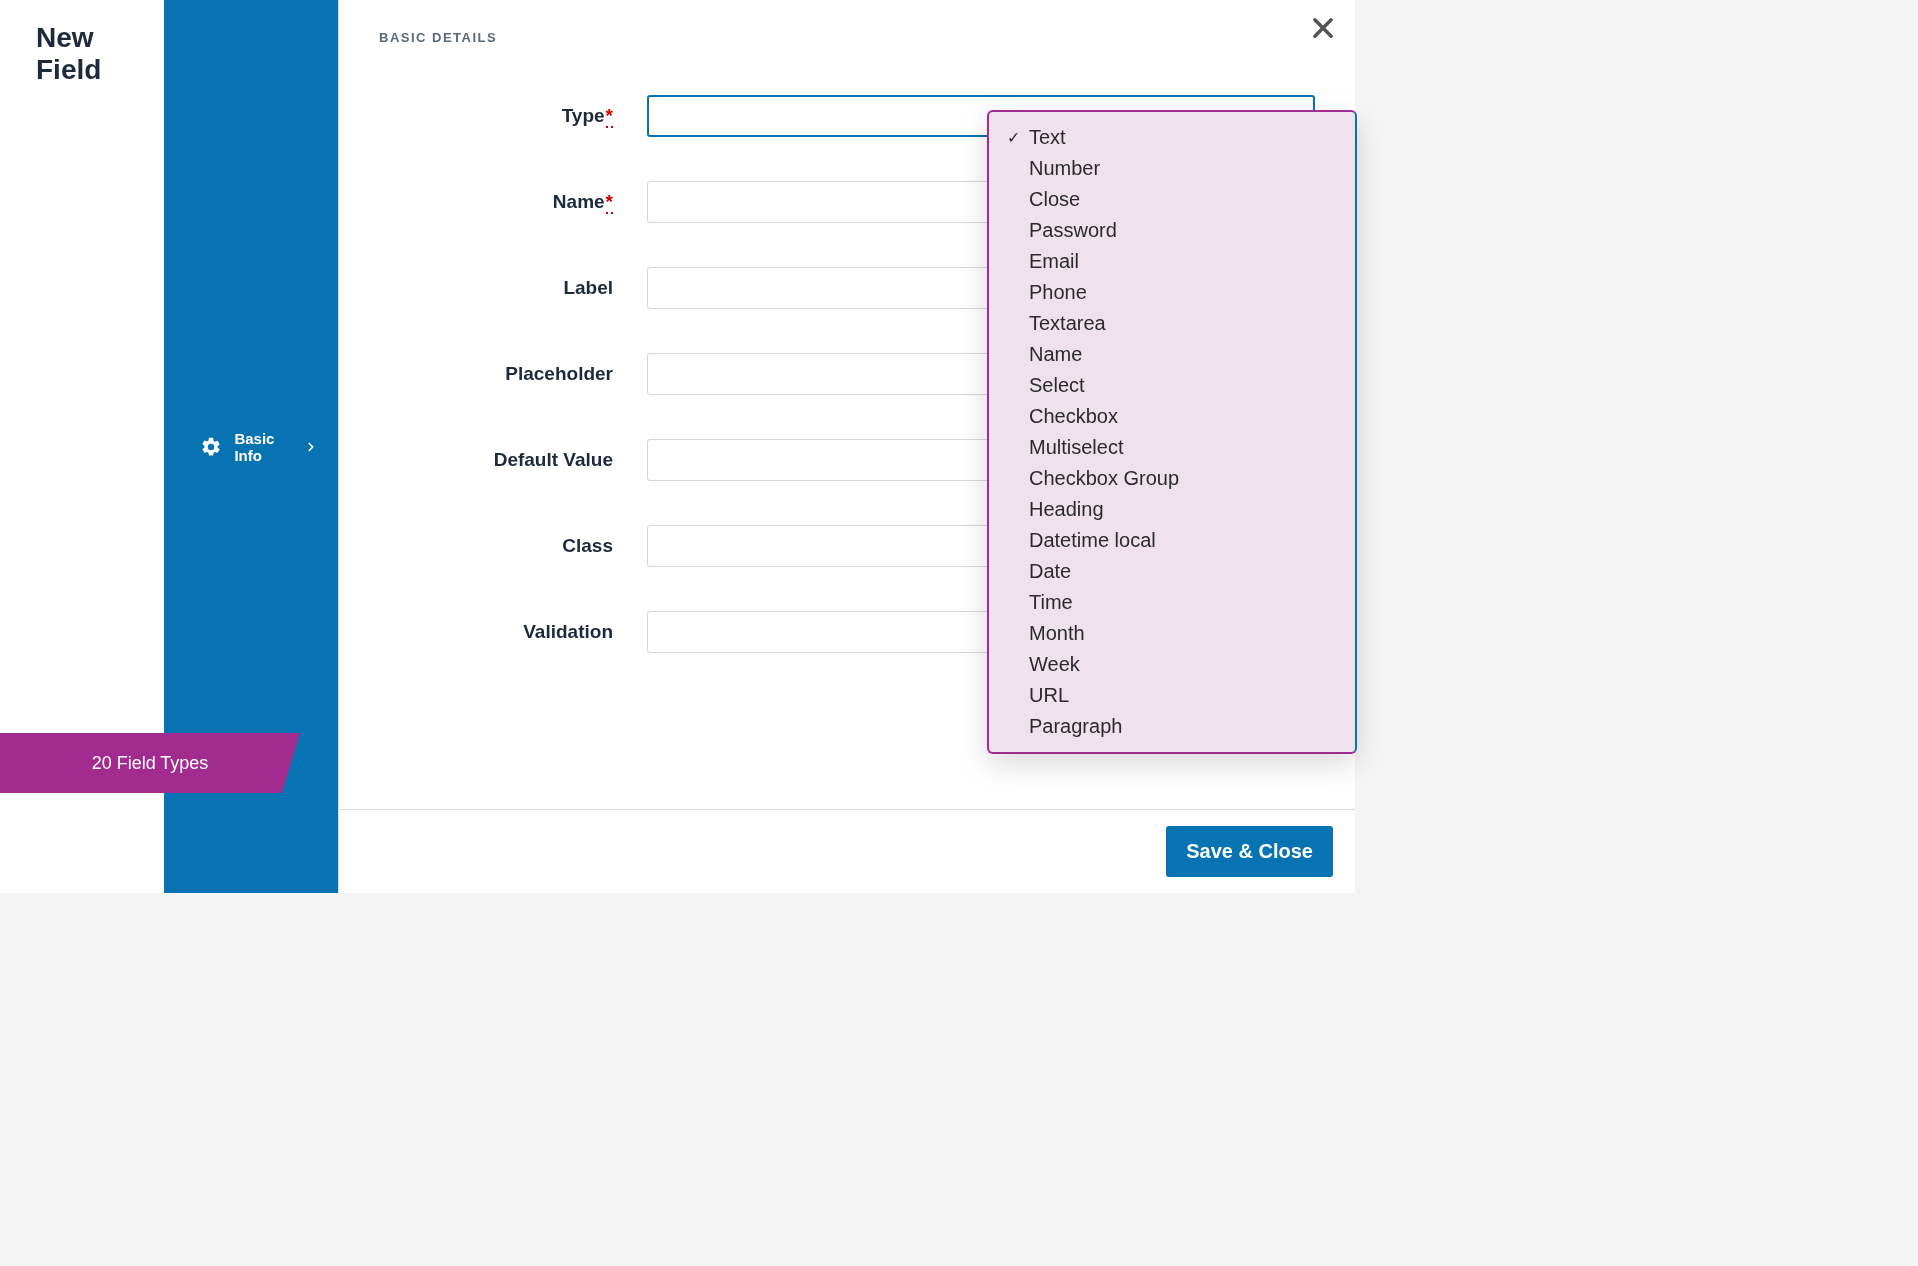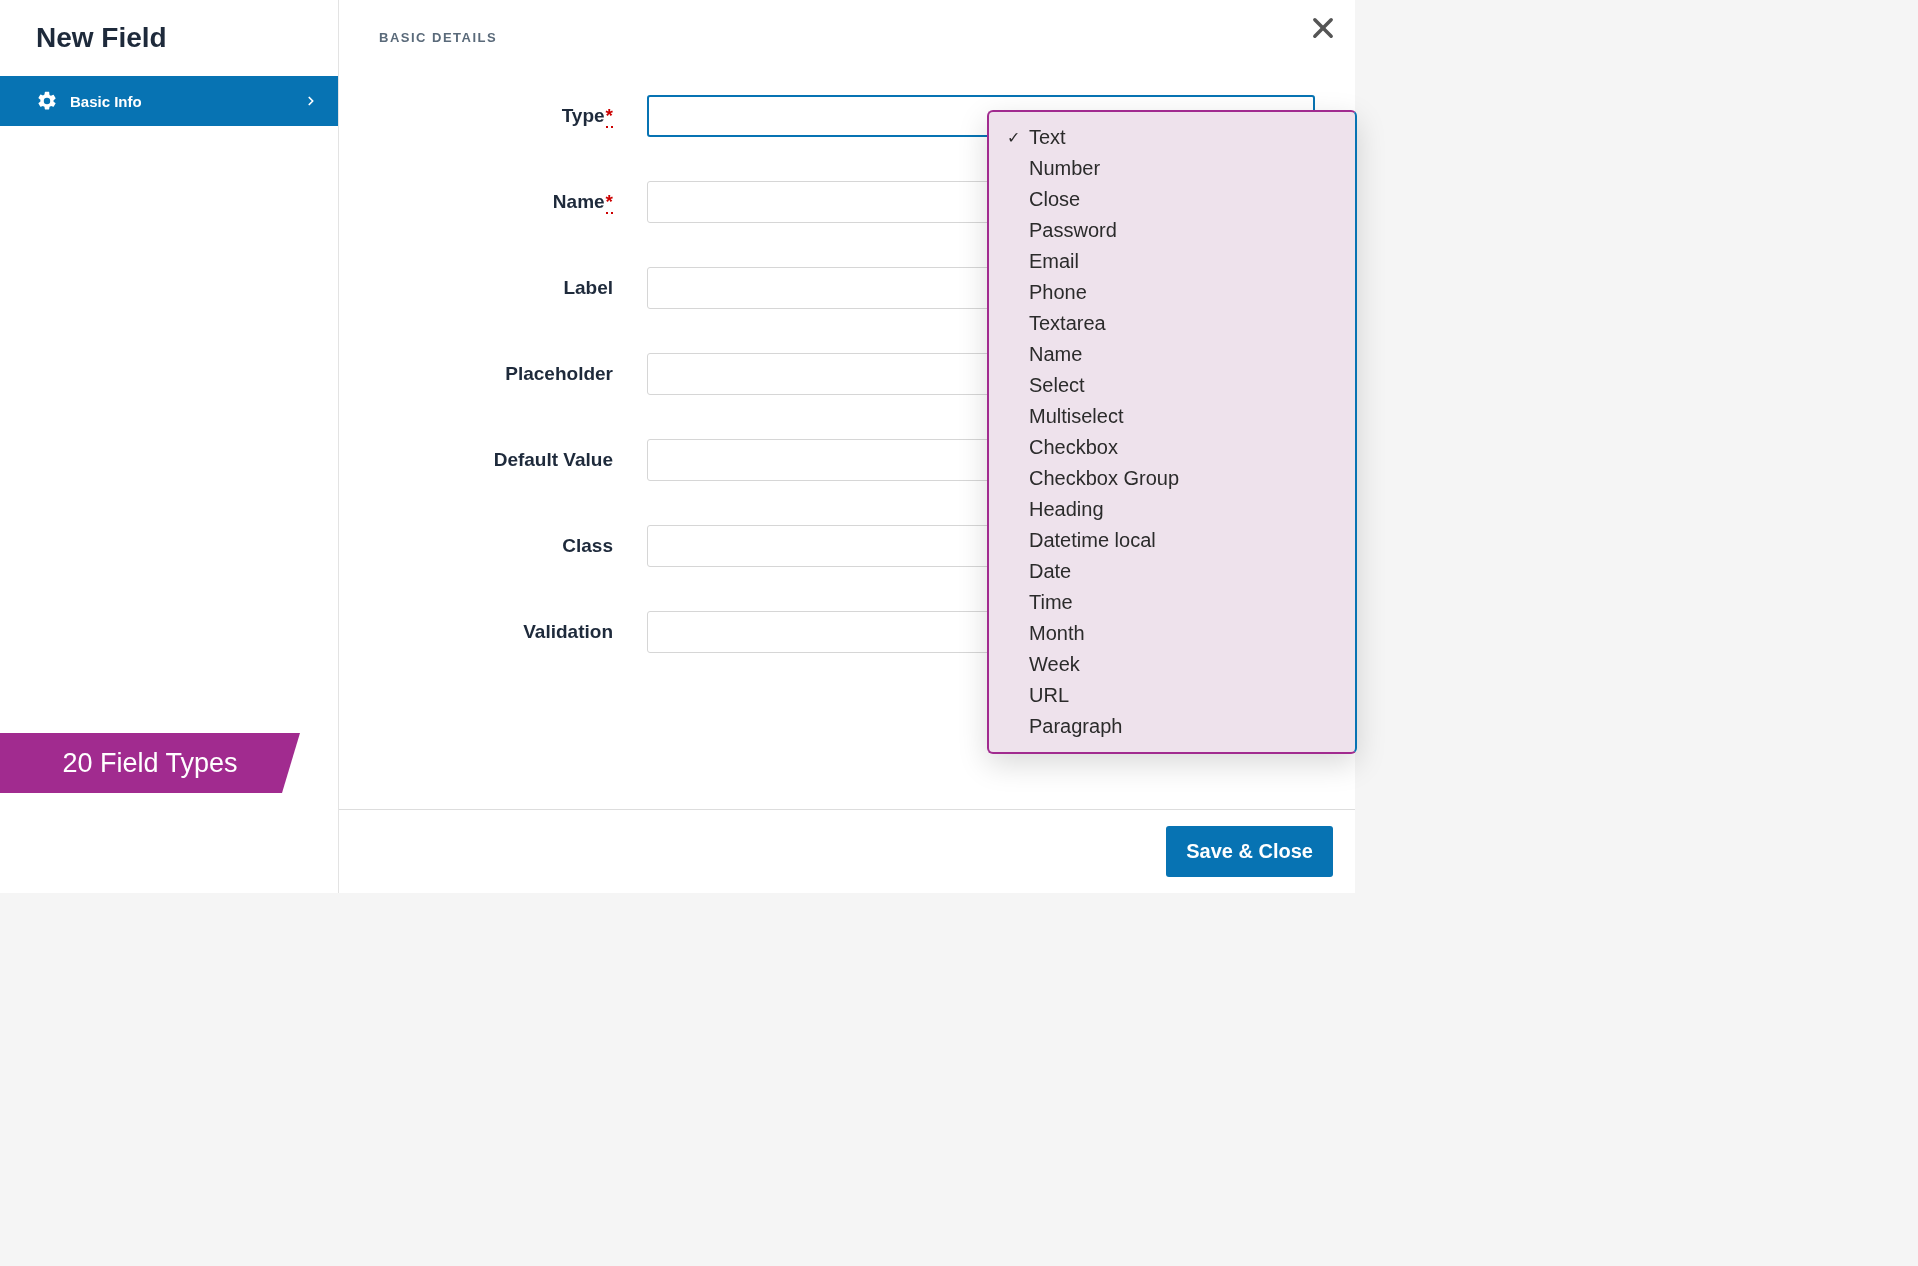--- a/index.html
+++ b/index.html
@@ -17,21 +17,21 @@
     display: flex;
     width: 1355px;
     height: 893px;
     background: #fff;
     position: relative;
   }
   .sidebar {
     width: 338px;
     background: #fff;
     display: flex;
-    flex-direction: column;
+    flex-direction: row;
     position: relative;
   }
   .sidebar-title {
     font-size: 28px;
     font-weight: 700;
     color: #1e2a3b;
     padding: 22px 0 22px 36px;
   }
   .sidebar-item {
     background: #0773b3;
@@ -52,21 +52,21 @@
   .gear-icon svg { display: block; }
   .chevron-icon svg { display: block; }
   .badge {
     position: absolute;
     bottom: 100px;
     left: 0;
     width: 300px;
     height: 60px;
     background: #a12b8f;
     color: #fff;
-    font-size: 27px;
+    font-size: 18px;
     display: flex;
     align-items: center;
     justify-content: center;
     clip-path: polygon(0 0, 100% 0, 94% 100%, 0 100%);
   }
   .main {
     flex: 1;
     position: relative;
     padding: 30px 40px 0 40px;
     border-left: 1px solid #e3e3e3;
@@ -280,25 +280,25 @@
         <div class="dropdown-item">
           <span class="check"></span>
           <span>Name</span>
         </div>
         <div class="dropdown-item">
           <span class="check"></span>
           <span>Select</span>
         </div>
         <div class="dropdown-item">
           <span class="check"></span>
+          <span>Checkbox</span>
+        </div>
+        <div class="dropdown-item">
+          <span class="check"></span>
           <span>Multiselect</span>
-        </div>
-        <div class="dropdown-item">
-          <span class="check"></span>
-          <span>Checkbox</span>
         </div>
         <div class="dropdown-item">
           <span class="check"></span>
           <span>Checkbox Group</span>
         </div>
         <div class="dropdown-item">
           <span class="check"></span>
           <span>Heading</span>
         </div>
         <div class="dropdown-item">

